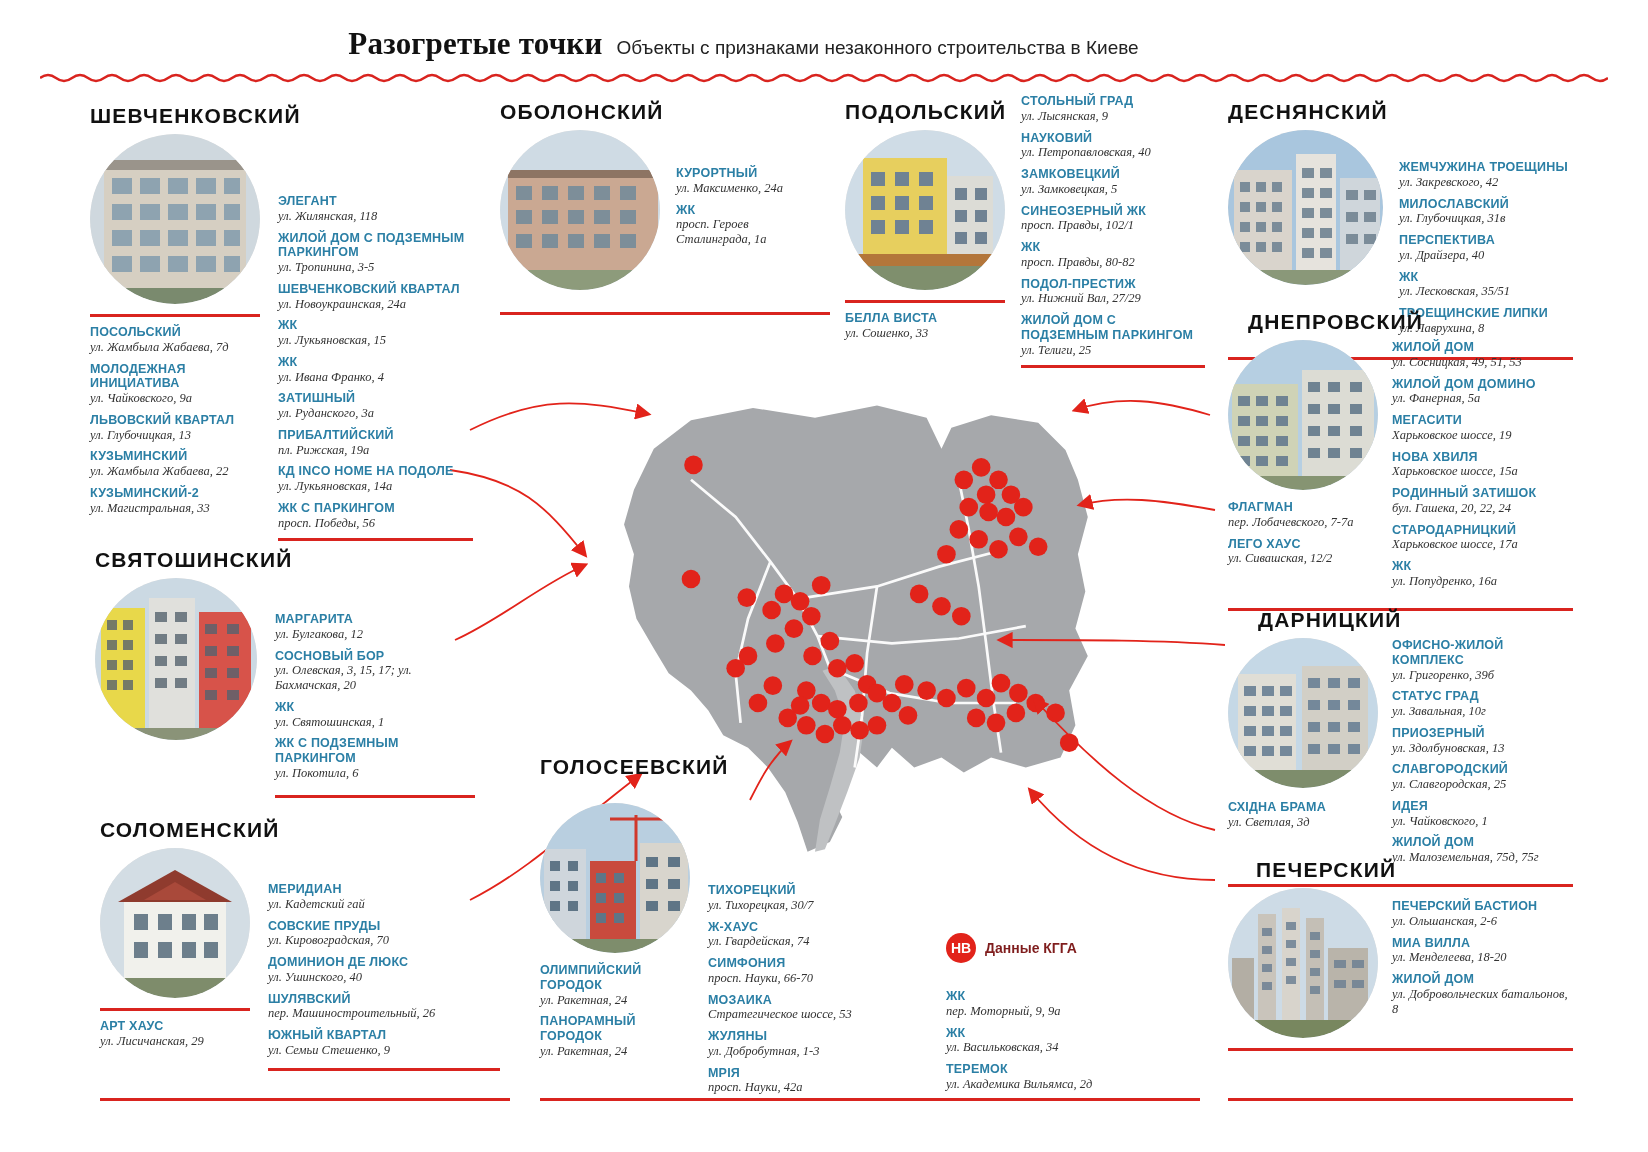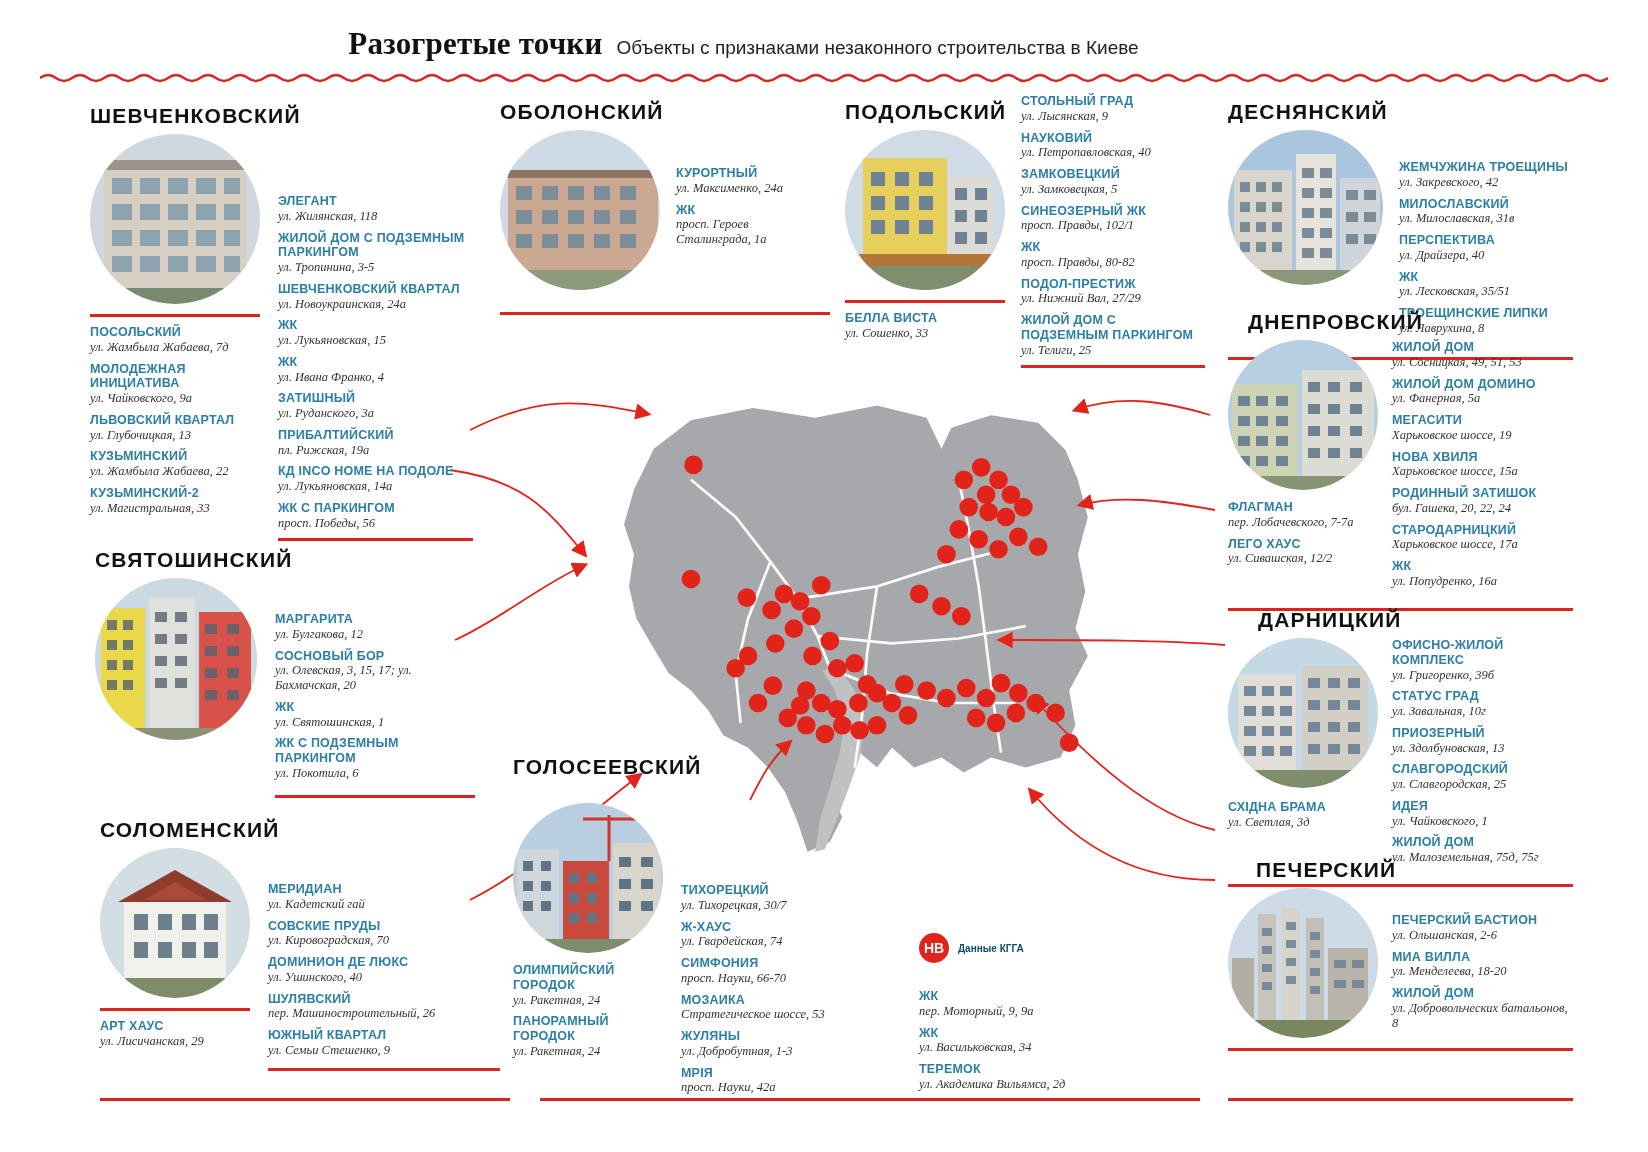--- a/index.html
+++ b/index.html
@@ -62,21 +62,21 @@
   
   #map-wrap { position:absolute; left:505px; top:330px; width:620px; height:560px; }
 
   
   .badge-nv {
     width:30px;height:30px;border-radius:50%;background:#e2231a;color:#fff;
     font-weight:bold;font-size:14px;display:flex;align-items:center;justify-content:center;
     font-family:"Liberation Sans", sans-serif;
   }
   .source-row { display:flex; align-items:center; gap:9px; }
-  .source-text { font-size:10px; font-weight:bold; color:#0c4a6e; }
+  .source-text { font-size:14px; font-weight:bold; color:#7f1d1d; }
 </style>
 </head>
 <body>
 
 <div class="header">
   <div class="header-inner">
     <span class="title">Разогретые точки</span>
     <span class="subtitle">Объекты с признаками незаконного строительства в Киеве</span>
   </div>
   <svg class="wave" viewBox="0 0 1568 12" preserveAspectRatio="none">
@@ -618,21 +618,21 @@
         </svg>
       </div>
     </div>
     <div style="width:175px; padding-top:30px;">
       <div class="entry">
           <div class="name">ЖЕМЧУЖИНА ТРОЕЩИНЫ</div>
           <div class="addr">ул. Закревского, 42</div>
         </div>
       <div class="entry">
           <div class="name">МИЛОСЛАВСКИЙ</div>
-          <div class="addr">ул. Милославская, 31в</div>
+          <div class="addr">ул. Глубочицкая, 31в</div>
         </div>
       <div class="entry">
           <div class="name">ПЕРСПЕКТИВА</div>
           <div class="addr">ул. Драйзера, 40</div>
         </div>
       <div class="entry">
           <div class="name">ЖК</div>
           <div class="addr">ул. Лесковская, 35/51</div>
         </div>
       <div class="entry">
@@ -850,39 +850,39 @@
               <rect x="106" y="72" width="12" height="8"></rect>
                 <rect x="124" y="72" width="12" height="8"></rect>
               <rect x="106" y="92" width="12" height="8"></rect>
                 <rect x="124" y="92" width="12" height="8"></rect>
             </g>
             <rect x="0" y="132" width="150" height="18" fill="#78875f"></rect>
           </g>
         </svg>
       </div>
     </div>
-    <div style="width:182px; padding-top:25px;">
+    <div style="width:182px; padding-top:11px;">
       <div class="entry">
           <div class="name">ПЕЧЕРСКИЙ БАСТИОН</div>
           <div class="addr">ул. Ольшанская, 2-6</div>
         </div>
       <div class="entry">
           <div class="name">МИА ВИЛЛА</div>
           <div class="addr">ул. Менделеева, 18-20</div>
         </div>
       <div class="entry">
           <div class="name">ЖИЛОЙ ДОМ</div>
           <div class="addr">ул. Добровольческих батальонов, 8</div>
         </div>
     </div>
   </div>
   <div class="rule" style="margin-top:10px; width:345px;"></div>
 </div>
 
-<div class="col" style="left:513px; top:755px; width:660px;">
+<div class="col" style="left:540px; top:755px; width:660px;">
   <div class="district-title">ГОЛОСЕЕВСКИЙ</div>
   <div style="display:flex; gap:18px; margin-top:24px;">
     <div style="width:150px;">
       <div class="photo" style="width:150px;height:150px;">
         <svg width="150" height="150" viewBox="0 0 150 150">
           <defs>
               <clipPath id="c10">
                 <circle cx="75" cy="75" r="75"></circle>
               </clipPath>
             </defs>

